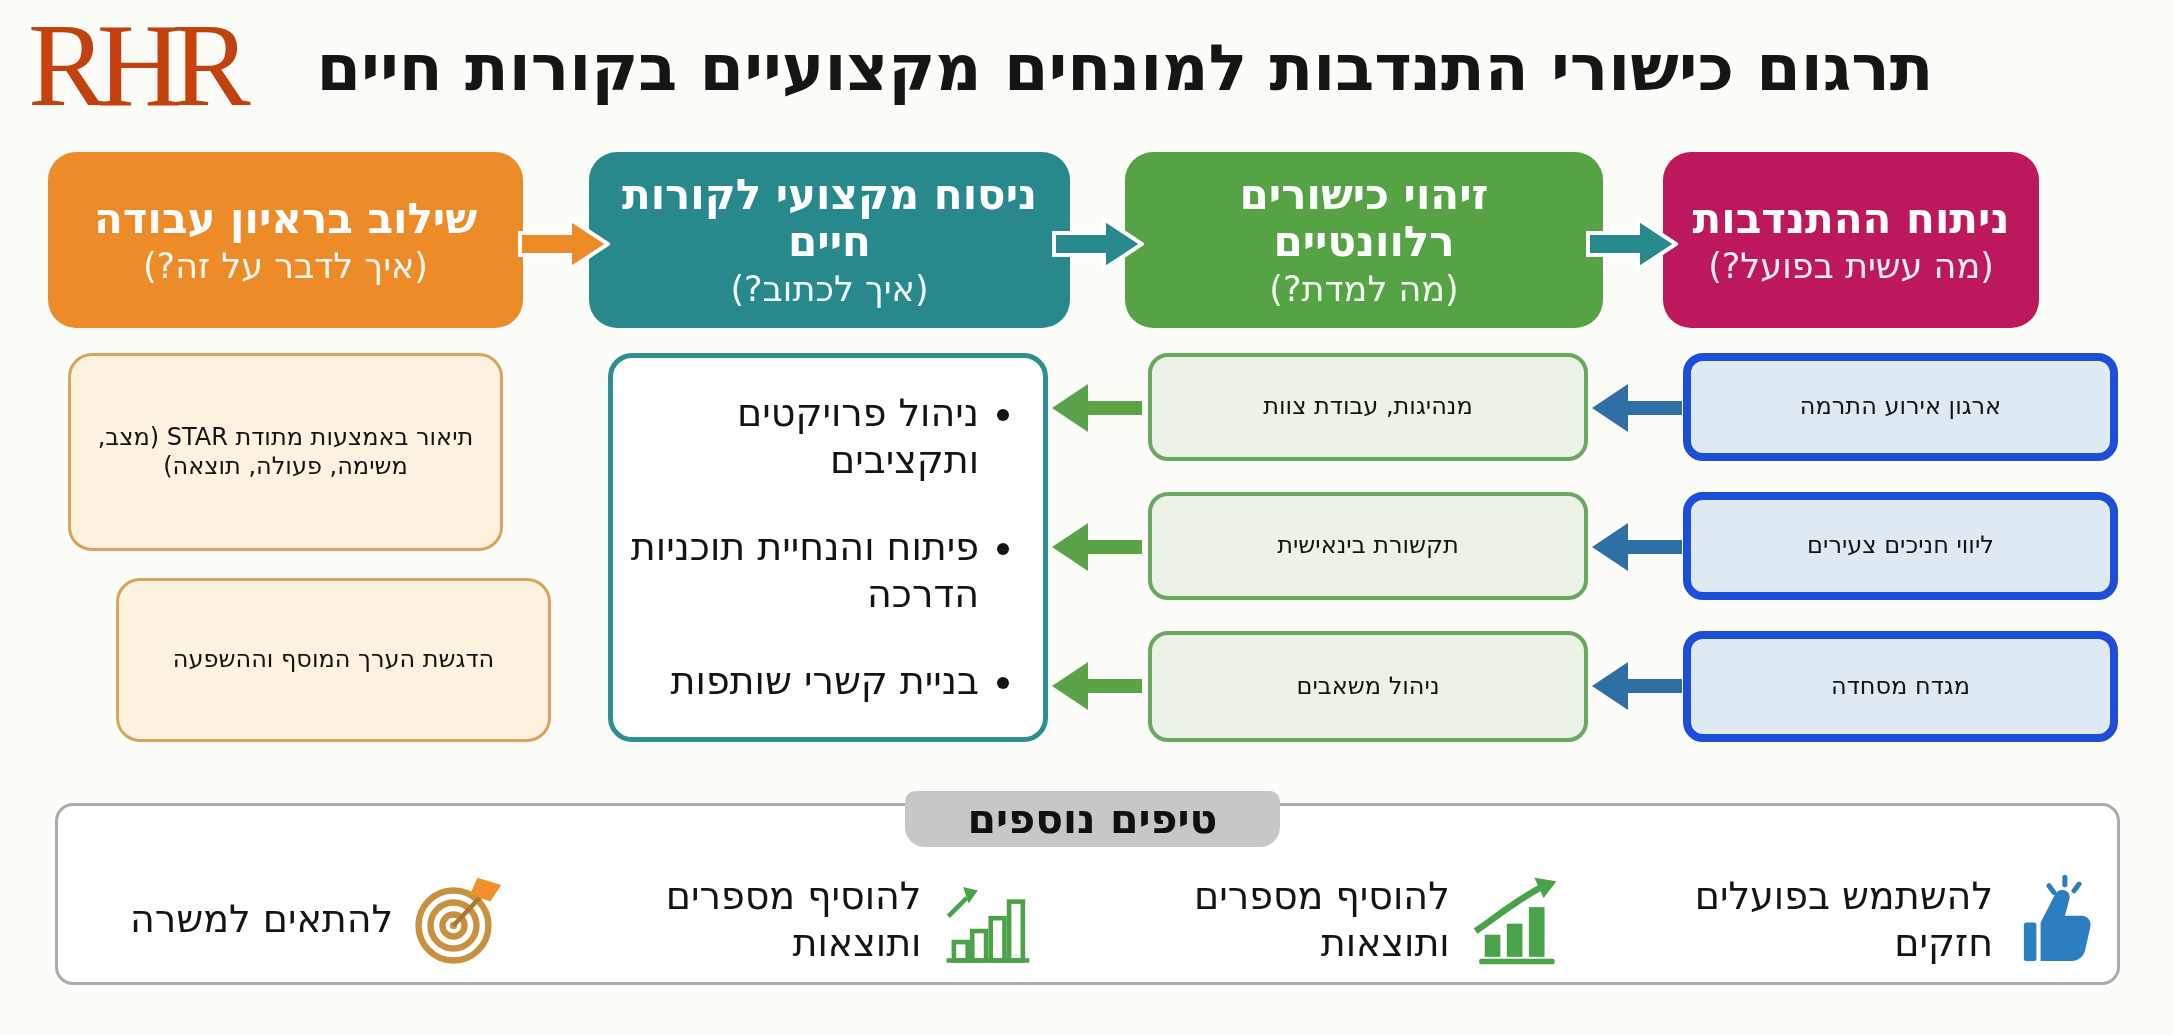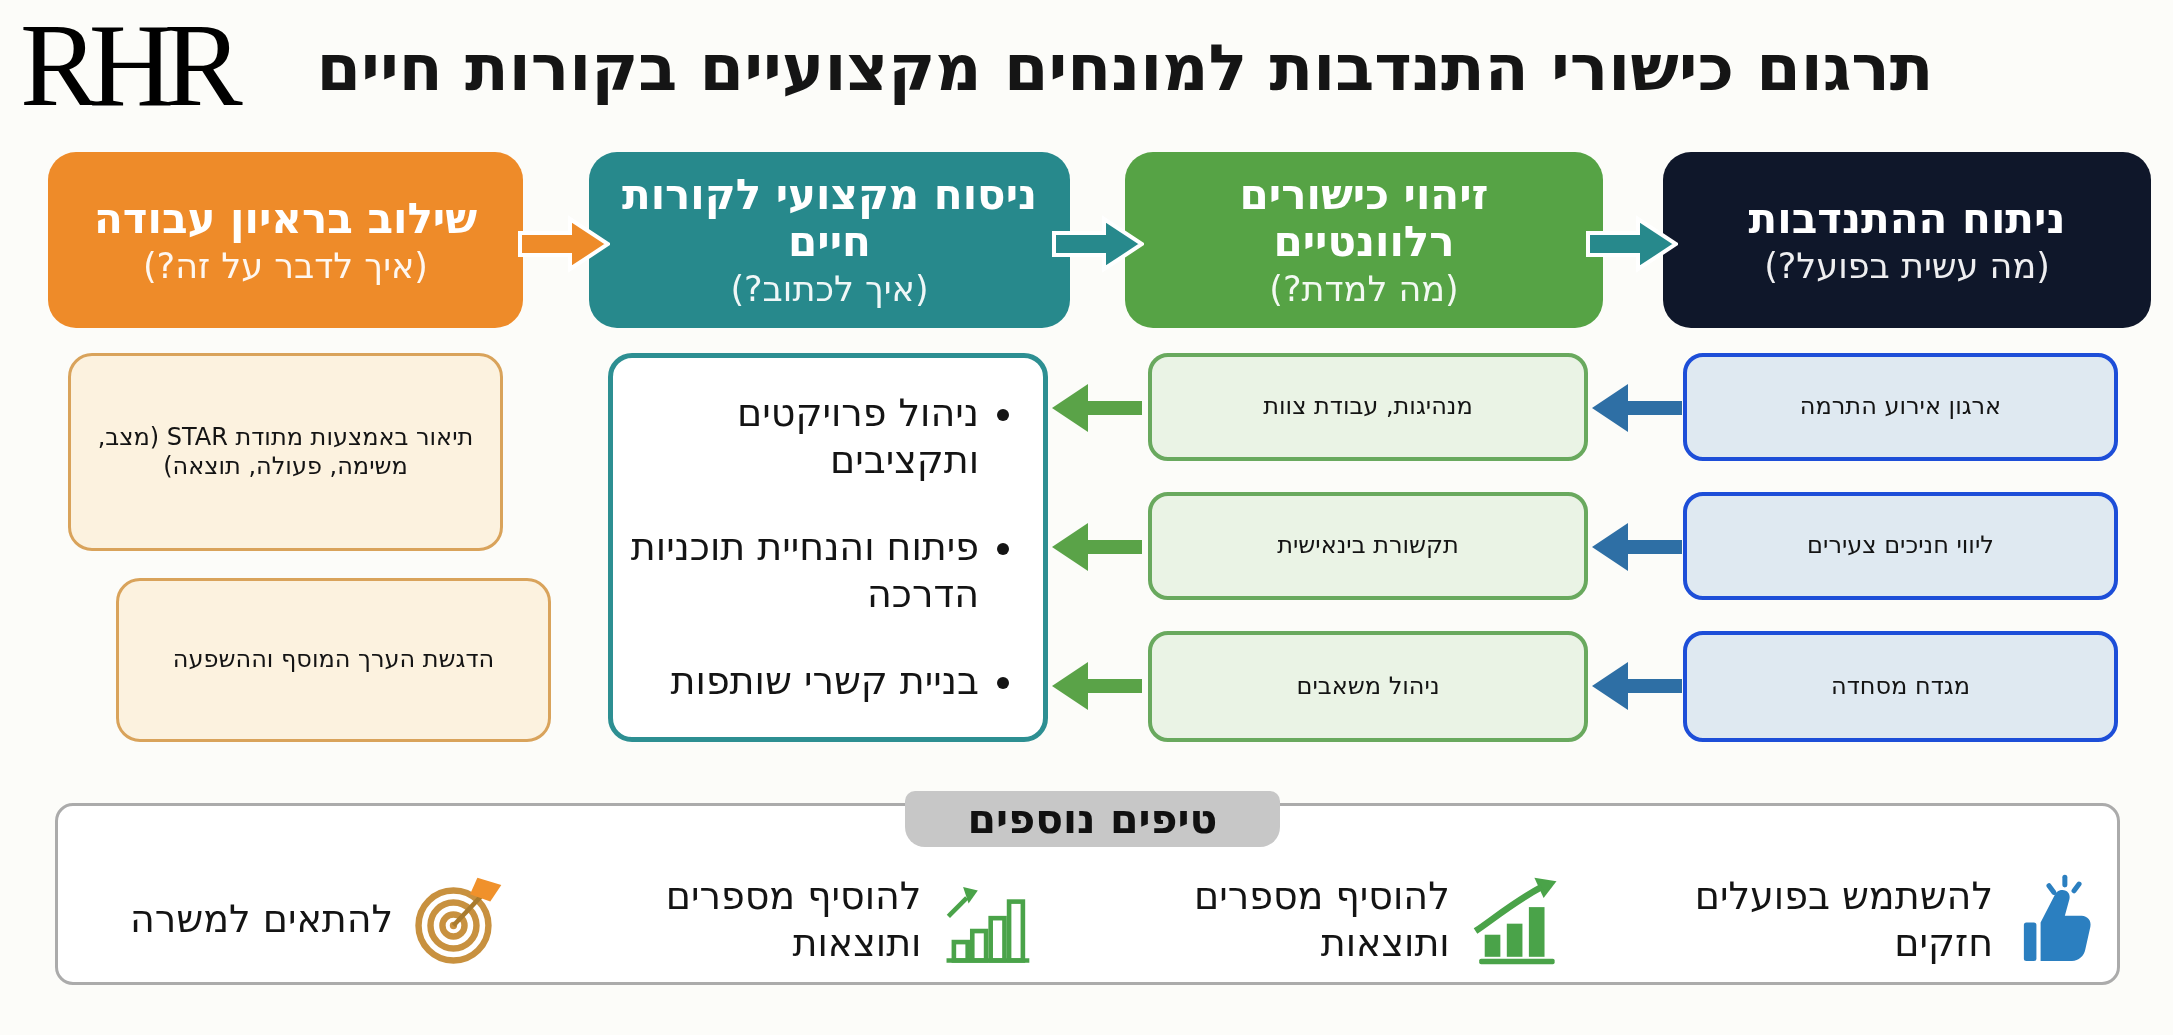--- a/index.html
+++ b/index.html
@@ -7,56 +7,56 @@
   body { background:#e9e9e9; }
   #canvas {
     position:relative; width:2173px; height:1035px;
     background:#fcfcf9; overflow:hidden;
     font-family:"DejaVu Sans", sans-serif;
     direction:rtl; color:#141414;
   }
 
   
   #logo {
-    position:absolute; left:20px; top:2px; width:300px; height:132px;
+    position:absolute; left:28px; top:2px; width:300px; height:132px;
     direction:ltr; font-family:"Liberation Serif", "DejaVu Serif", serif;
     font-size:118px; line-height:128px; letter-spacing:-10px;
-    color:#000000; text-align:left;
+    color:#c2410c; text-align:left;
   }
   #main-title {
     position:absolute; left:260px; top:16px; width:1730px; height:104px;
     font-size:64px; font-weight:700; line-height:104px;
     text-align:center; color:#151515; white-space:nowrap;
   }
 
   
   .step-box {
     position:absolute; top:152px; height:176px; border-radius:28px;
     display:flex; flex-direction:column; align-items:center; justify-content:center;
     color:#fff; text-align:center; padding:8px 26px;
   }
-  #step-1 { left:1663px; width:488px; background:#0f172a; }
+  #step-1 { left:1663px; width:376px; background:#be185d; }
   #step-2 { left:1125px; width:478px; background:#56a345; }
   #step-3 { left:589px;  width:481px; background:#27898c; }
   #step-4 { left:48px;   width:475px; background:#ee8b29; }
   .step-title { font-size:42px; font-weight:700; line-height:1.12; }
   .step-sub   { font-size:35px; margin-top:5px; color:rgba(255,255,255,.93); line-height:1.1; }
 
   .harrow { position:absolute; top:214px; width:92px; height:60px; }
   #harrow-1 { left:518px; }
   #harrow-2 { left:1052px; }
   #harrow-3 { left:1586px; }
 
   
   .item-box {
     position:absolute; border-radius:20px;
     display:flex; align-items:center; justify-content:center;
     text-align:center; font-size:24px; line-height:1.22; padding:0 26px;
   }
-  .blue-box   { left:1683px; width:435px; background:#dfe9f1; border:4px solid #1d4ed8; }
+  .blue-box   { left:1683px; width:435px; background:#dfe9f1; border:8px solid #1d4ed8; }
   .green-box  { left:1148px; width:440px; background:#eaf3e5; border:4px solid #69a95e; }
   .orange-box { left:68px;   width:435px; background:#fcf2df; border:3px solid #d9a35b; }
   #blue-1,#green-1 { top:353px; height:108px; }
   #blue-2,#green-2 { top:492px; height:108px; }
   #blue-3,#green-3 { top:631px; height:111px; }
   #orange-1 { top:353px; height:198px; border-radius:24px; }
   #orange-2 { top:578px; height:164px; border-radius:24px;margin-left:48px; }
 
   #cv-box {
     position:absolute; left:608px; top:353px; width:440px; height:389px;

